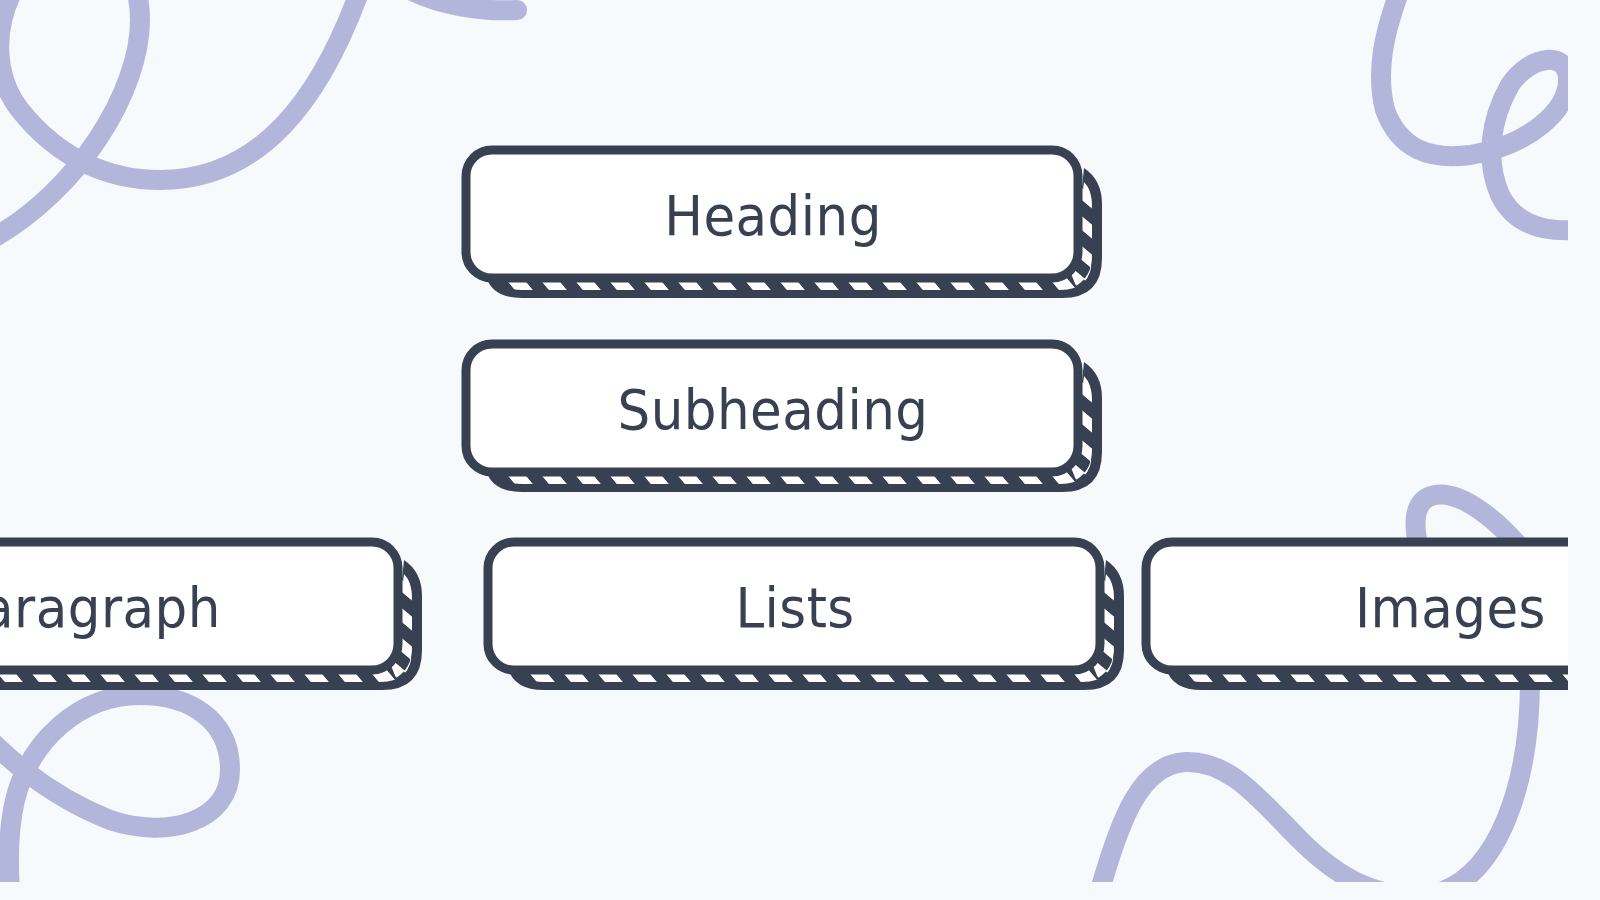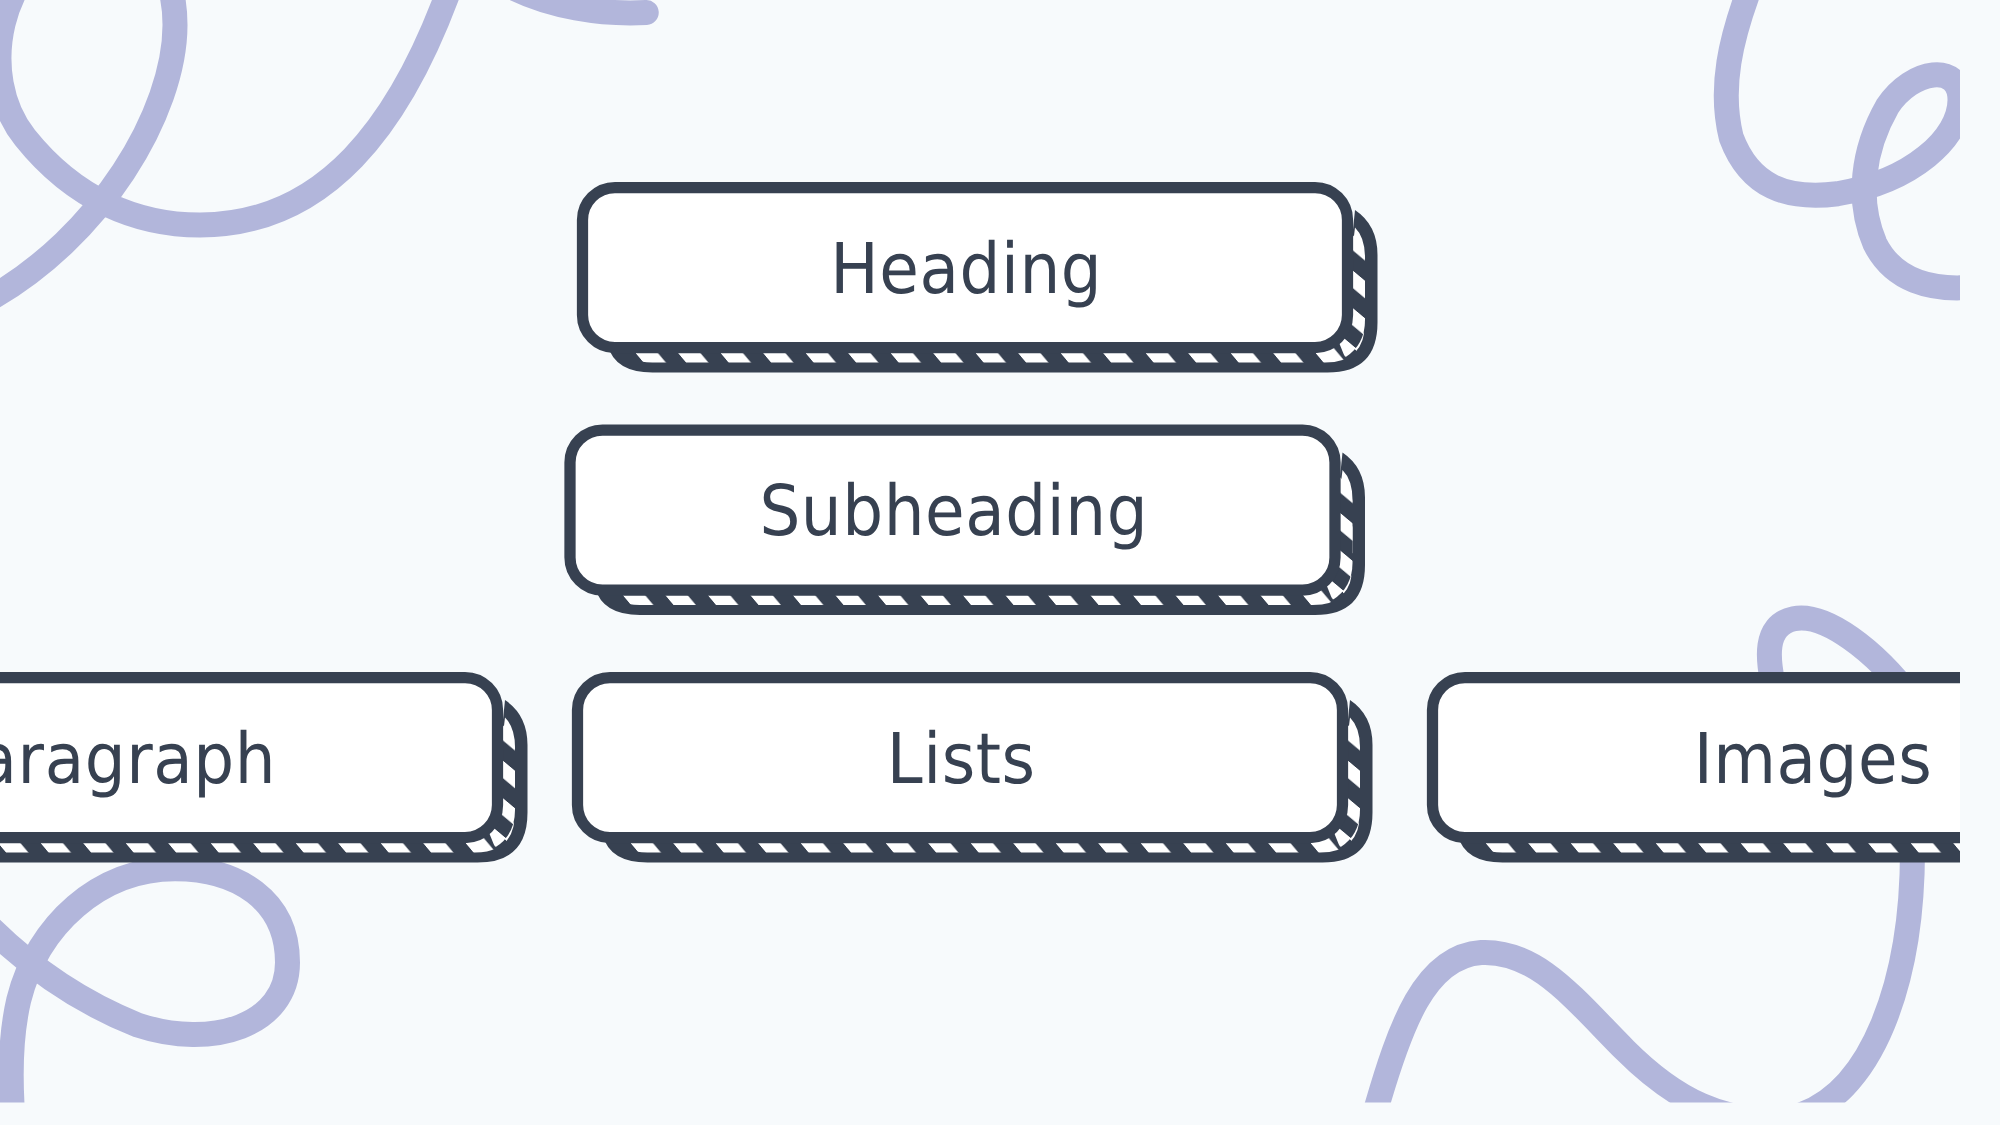--- a/index.html
+++ b/index.html
@@ -57,41 +57,41 @@
       </pattern>
     </defs>
     <path d="M 24 120 L 24 130 Q 30 152 60 152 L 600 152 Q 640 152 640 112 L 640 58 Q 640 34 622 22 L 612 120 Z" fill="#374151"></path>
     <path d="M 34 130 Q 40 144 60 144 L 598 144 Q 630 144 630 112 L 630 60 Q 630 44 622 36 L 612 120 L 40 128 Z" fill="url(#stripes)"></path>
     <path d="M 618 40 Q 630 50 630 64 L 630 110 Q 630 130 614 140 L 606 120 Z" fill="url(#stripesV)"></path>
     <rect x="4" y="4" width="612" height="128" rx="26" ry="26" fill="#FFFFFF" stroke="#374151" stroke-width="9"></rect>
   </svg>
   <div class="label">Heading</div>
 </div>
 
-<div class="btn subheading" style="left:452px; top:340px;">
+<div class="btn subheading" style="left:462px; top:340px;">
   <svg class="frame" viewBox="0 0 640 156">
     <path d="M 24 120 L 24 130 Q 30 152 60 152 L 600 152 Q 640 152 640 112 L 640 58 Q 640 34 622 22 L 612 120 Z" fill="#374151"></path>
     <path d="M 34 130 Q 40 144 60 144 L 598 144 Q 630 144 630 112 L 630 60 Q 630 44 622 36 L 612 120 L 40 128 Z" fill="url(#stripes)"></path>
     <path d="M 618 40 Q 630 50 630 64 L 630 110 Q 630 130 614 140 L 606 120 Z" fill="url(#stripesV)"></path>
     <rect x="4" y="4" width="612" height="128" rx="26" ry="26" fill="#FFFFFF" stroke="#374151" stroke-width="9"></rect>
   </svg>
   <div class="label">Subheading</div>
 </div>
 
 <div class="btn paragraph" style="left:-218px; top:538px;">
   <svg class="frame" viewBox="0 0 640 156">
     <path d="M 24 120 L 24 130 Q 30 152 60 152 L 600 152 Q 640 152 640 112 L 640 58 Q 640 34 622 22 L 612 120 Z" fill="#374151"></path>
     <path d="M 34 130 Q 40 144 60 144 L 598 144 Q 630 144 630 112 L 630 60 Q 630 44 622 36 L 612 120 L 40 128 Z" fill="url(#stripes)"></path>
     <path d="M 618 40 Q 630 50 630 64 L 630 110 Q 630 130 614 140 L 606 120 Z" fill="url(#stripesV)"></path>
     <rect x="4" y="4" width="612" height="128" rx="26" ry="26" fill="#FFFFFF" stroke="#374151" stroke-width="9"></rect>
   </svg>
   <div class="label" style="justify-content:flex-end; padding-right:162px; box-sizing:border-box;">Paragraph</div>
 </div>
 
-<div class="btn lists" style="left:458px; top:538px;">
+<div class="btn lists" style="left:484px; top:538px;">
   <svg class="frame" viewBox="0 0 640 156">
     <path d="M 24 120 L 24 130 Q 30 152 60 152 L 600 152 Q 640 152 640 112 L 640 58 Q 640 34 622 22 L 612 120 Z" fill="#374151"></path>
     <path d="M 34 130 Q 40 144 60 144 L 598 144 Q 630 144 630 112 L 630 60 Q 630 44 622 36 L 612 120 L 40 128 Z" fill="url(#stripes)"></path>
     <path d="M 618 40 Q 630 50 630 64 L 630 110 Q 630 130 614 140 L 606 120 Z" fill="url(#stripesV)"></path>
     <rect x="4" y="4" width="612" height="128" rx="26" ry="26" fill="#FFFFFF" stroke="#374151" stroke-width="9"></rect>
   </svg>
   <div class="label">Lists</div>
 </div>
 
 <div class="btn images" style="left:1142px; top:538px;">

